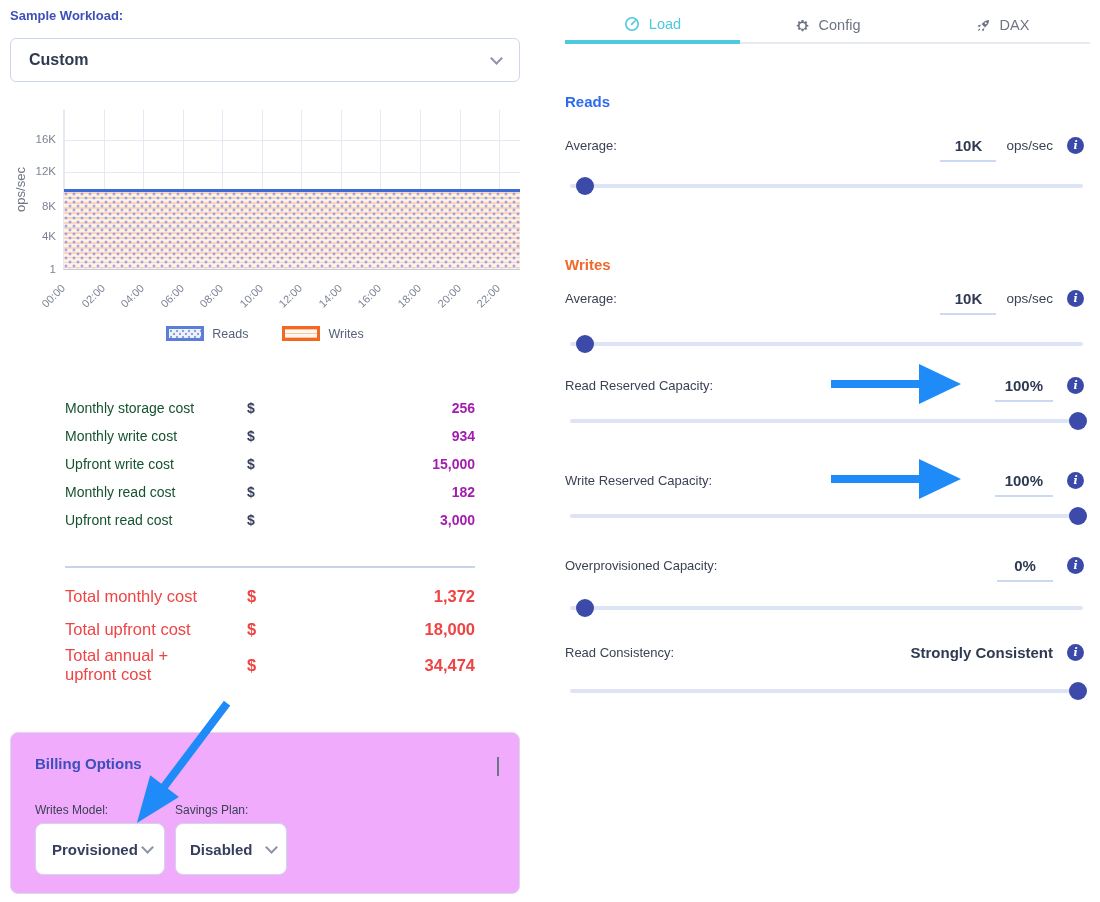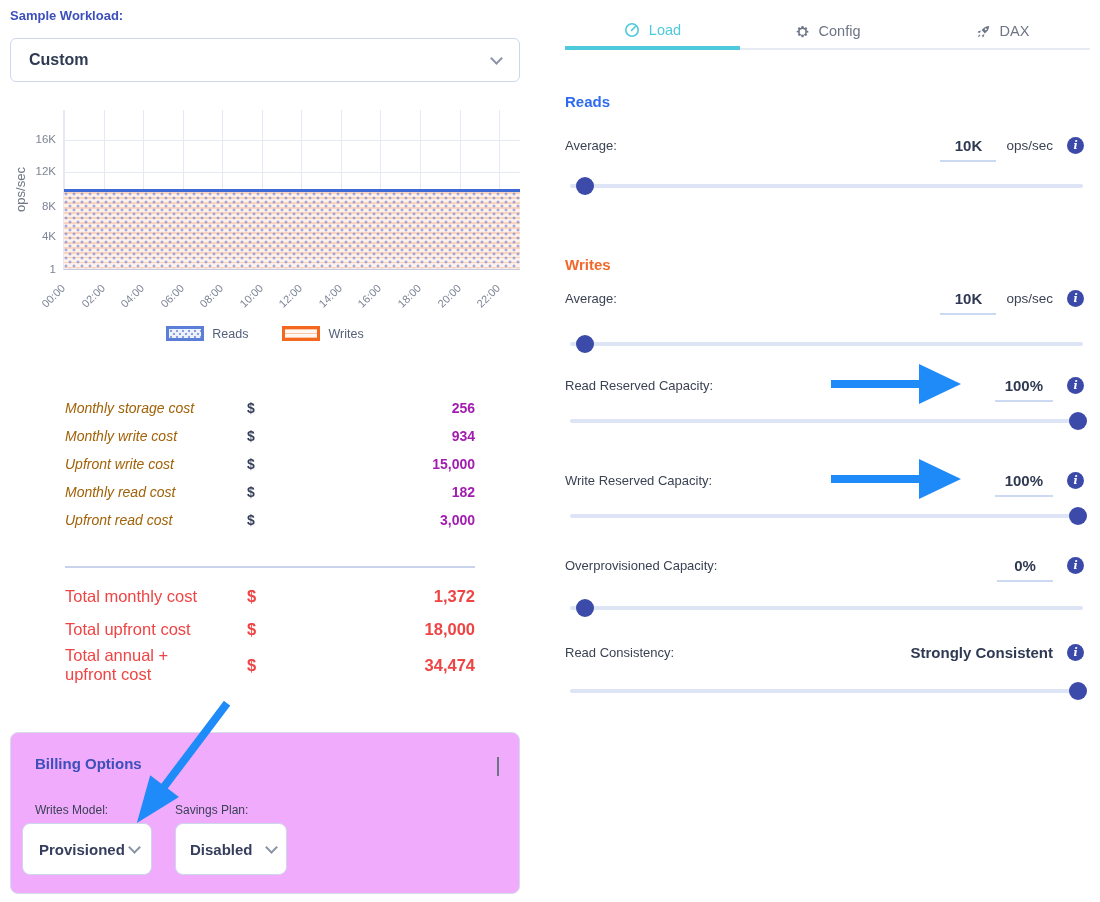--- a/index.html
+++ b/index.html
@@ -40,48 +40,48 @@
   .swatch-reads { border:3px solid #5b7fd9; background-color:#eef2fc;
     background-image:radial-gradient(circle at 2px 2px, rgba(96,124,212,.7) 1.2px, transparent 1.6px),
       radial-gradient(circle at 5px 5px, rgba(96,124,212,.7) 1.2px, transparent 1.6px);
     background-size:6px 6px, 6px 6px; }
   .swatch-writes { border:3px solid #f4671f; background-color:#fff7f2;
     background-image:repeating-linear-gradient(180deg, rgba(244,103,31,.35) 0 1.5px, transparent 1.5px 4px); }
 
   
   #cost-rows { position:absolute; left:55px; top:386px; width:410px; }
   .cost-row { display:grid; grid-template-columns:1fr 46px 1fr; height:28px; align-items:center; font-size:14px; }
-  .cost-row .c-label { color:#a16207; font-weight:500;font-style:italic; }
+  .cost-row .c-label { color:#14532d; font-weight:500; }
   .cost-row .c-cur { font-weight:bold; color:#343d58; }
   .cost-row .c-val { text-align:right; font-weight:bold; color:#a21caf; }
   #cost-divider { position:absolute; left:55px; top:558px; width:410px; height:2px; background:#c9d4ec; }
   #total-rows { position:absolute; left:55px; top:572px; width:410px; }
   .total-row { display:grid; grid-template-columns:1fr 46px 1fr; height:33px; align-items:center; font-size:16.5px; color:#ef4444;gap:31px; }
   .total-row .c-cur { font-weight:bold; }
   .total-row .c-val { text-align:right; font-weight:bold; }
 
   
   #billing-panel { position:absolute; left:0; top:724px; width:510px; height:162px;
     border:1.5px solid #d6dde9; border-radius:8px; background:#f0abfc; }
   #billing-title { position:absolute; left:24px; top:22px; font-size:15px; font-weight:bold; color:#3c4fba; }
   #billing-collapse { position:absolute; right:20px; top:24px; cursor:pointer; }
   #billing-collapse .chev { border-color:#6d7585; transform:rotate(-135deg); margin:0; }
   .mini-label { position:absolute; top:70px; font-size:12px; color:#3a4254; }
-  #pricing-select { left:11px; top:90px; width:130px; height:52px; padding:0 12px 0 16px; border-radius:8px; }
+  #pricing-select { left:24px; top:90px; width:130px; height:52px; padding:0 12px 0 16px; border-radius:8px; }
   #savings-select { left:164px; top:90px; width:112px; height:52px; padding:0 10px 0 14px; border-radius:8px; }
   .mini-select .sel-text { font-size:15px; font-weight:bold; color:#353e5c; }
 
   
   .arrow-svg { position:absolute; pointer-events:none; z-index:50; }
 
   
   #right-col { position:absolute; left:565px; top:8px; width:525px; height:880px; }
   #tabs { position:absolute; left:0; top:0; width:525px; display:grid; grid-template-columns:1fr 1fr 1fr; }
   .tab { display:flex; align-items:center; justify-content:center; gap:9px; height:36px;
-    font-size:14.5px; font-weight:500; color:#6d7585; cursor:pointer; border-bottom:2px solid #e6ebf3;margin-top:6px; }
+    font-size:14.5px; font-weight:500; color:#6d7585; cursor:pointer; border-bottom:2px solid #e6ebf3; }
   .tab.active { color:#4fc9dc; border-bottom:4px solid #4fc9dc; }
   .tab svg { display:block; }
 
   .section-heading { position:absolute; left:0; font-size:15px; font-weight:bold; }
   .heading-reads { color:#2e6bf0; }
   .heading-writes { color:#f2672a; }
 
   .ctrl-row { position:absolute; left:0; width:525px; height:24px; display:flex; align-items:center; padding-right:6px; }
   .ctrl-label { font-size:13px; color:#3a4254; }
   .spacer { flex:1; }

